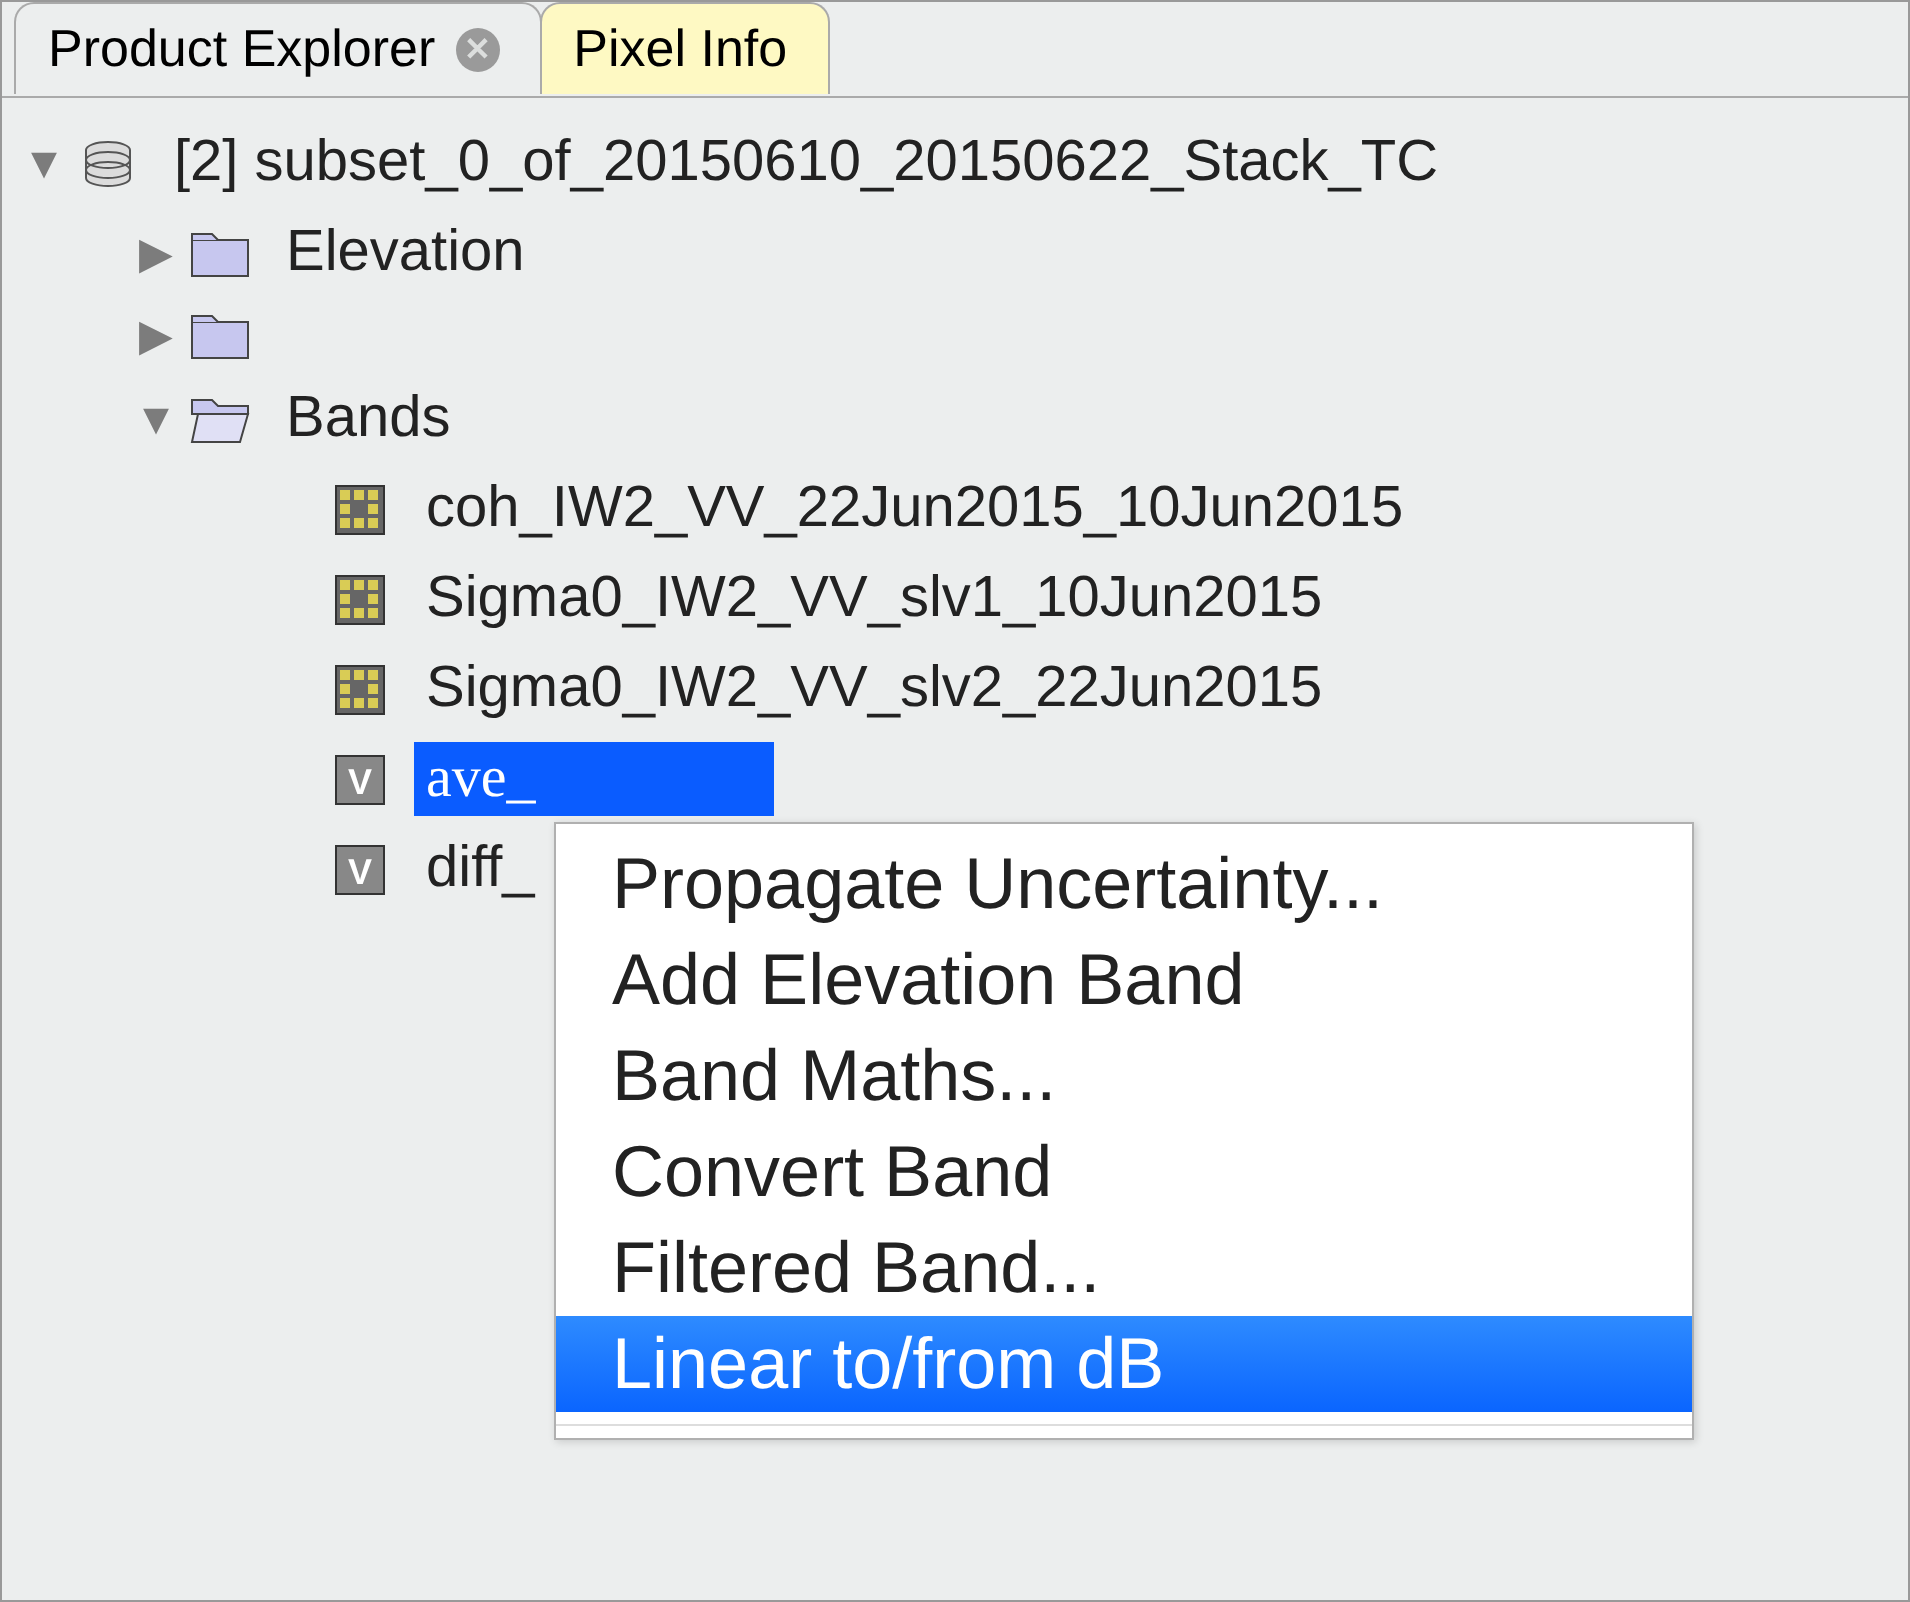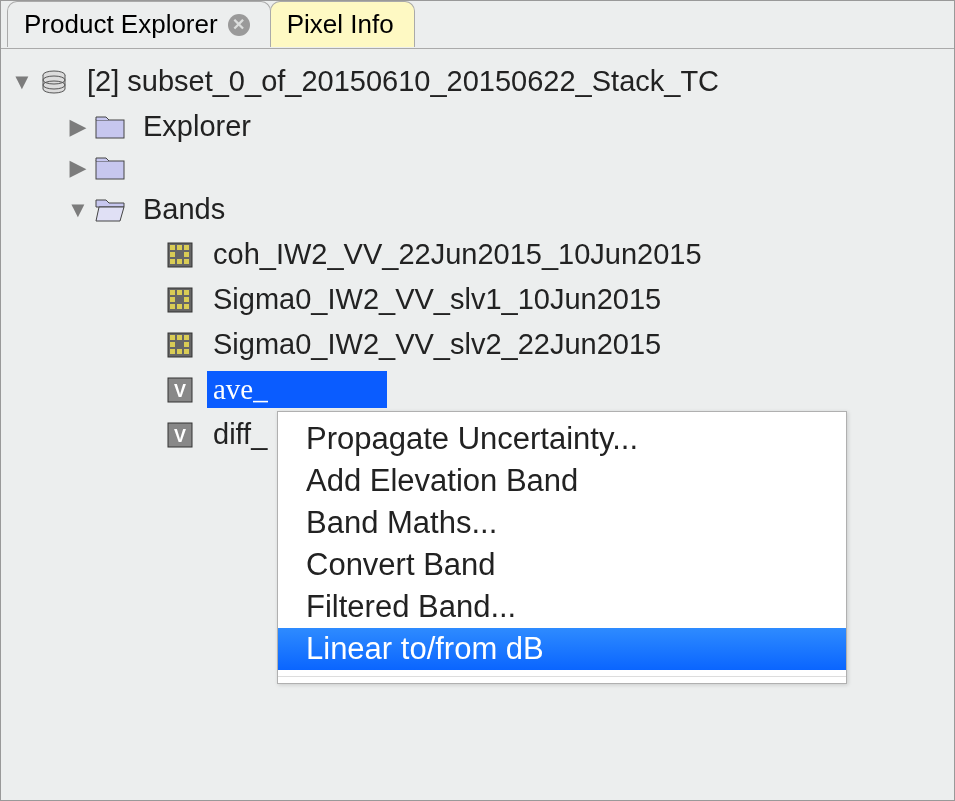--- a/index.html
+++ b/index.html
@@ -117,21 +117,21 @@
     
     .context-menu {
       position: absolute;
       left: 276px;
       top: 362px;
       width: 570px;
       background: white;
       border: 1px solid #b0b0b0;
       box-shadow: 1px 1px 4px rgba(0,0,0,0.15);
       padding: 6px 0;
-      font-size: 31px;
+      font-size: 36px;
       z-index: 100;
     }
     .context-item {
       padding: 3px 20px 3px 28px;
       cursor: pointer;
     }
     .context-item.highlighted {
       background: #1a7aff;
       background: linear-gradient(to bottom, #2e8bff, #0a65ff);
       color: white;
@@ -173,21 +173,21 @@
 
   <div class="tree-row">
     <span class="spacer sp-2"></span>
     <span class="tri collapsed"></span>
     <span class="icon-wrap folder-icon">
       <svg width="30" height="24" viewBox="0 0 30 24">
         <rect x="1" y="5" width="28" height="18" fill="#c7c7ef" stroke="#444"></rect>
         <path d="M1 5 v-3 h10 l3 3" fill="#c7c7ef" stroke="#444"></path>
       </svg>
     </span>
-    <span class="label-text">Explorer</span>
+    <span class="label-text">Elevation</span>
   </div>
 
   <div class="tree-row">
     <span class="spacer sp-2"></span>
     <span class="tri collapsed"></span>
     <span class="icon-wrap folder-icon">
       <svg width="30" height="24" viewBox="0 0 30 24">
         <rect x="1" y="5" width="28" height="18" fill="#c7c7ef" stroke="#444"></rect>
         <path d="M1 5 v-3 h10 l3 3" fill="#c7c7ef" stroke="#444"></path>
       </svg>

